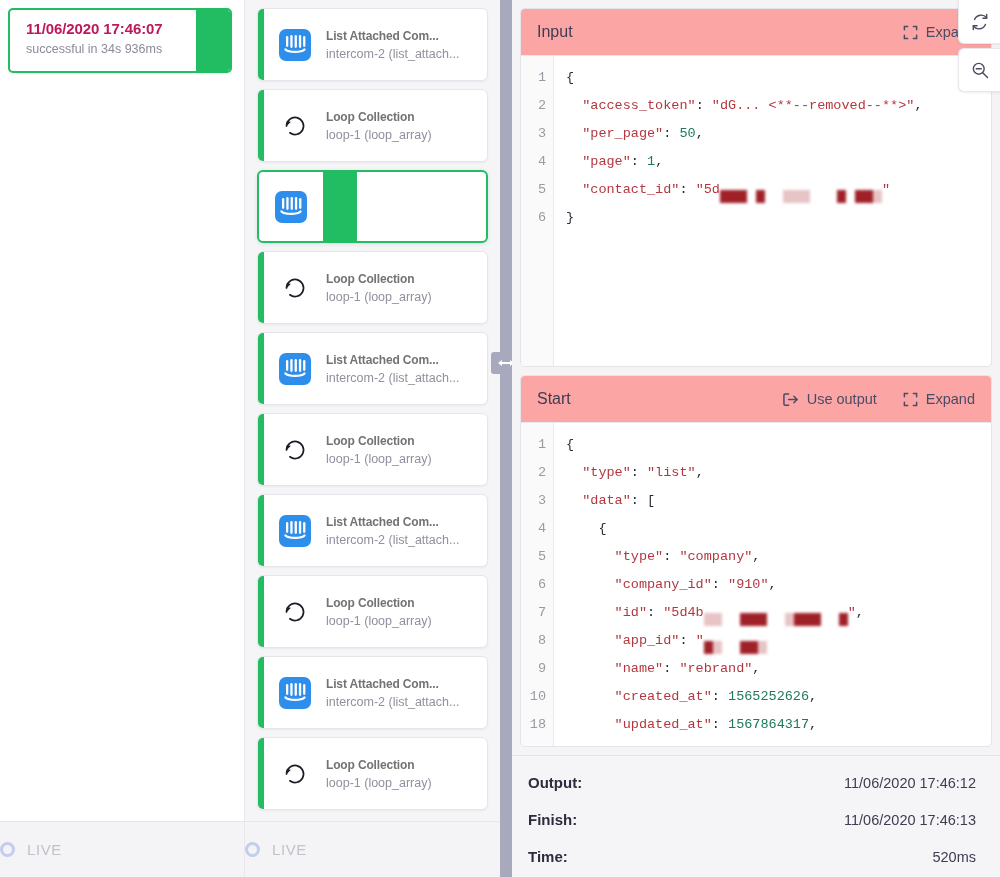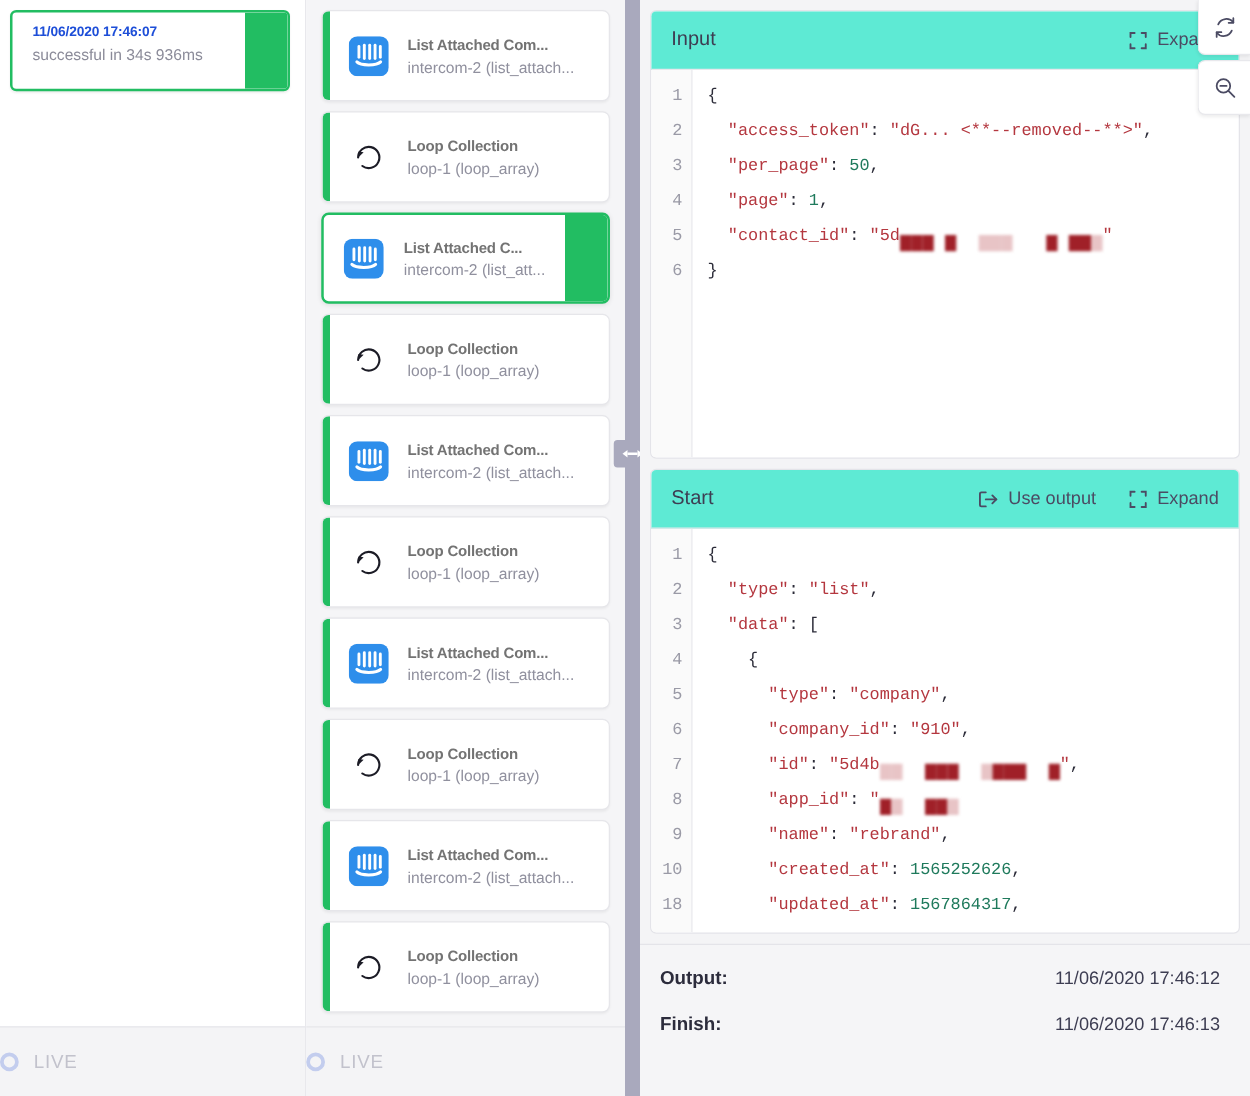--- a/index.html
+++ b/index.html
@@ -25,21 +25,21 @@
     display: flex; align-items: stretch;
     height: 65px;
     background: #fff;
     border: 2px solid #22bd62;
     border-radius: 5px;
     overflow: hidden;
     margin-bottom: 8px;
     box-shadow: 0 1px 2px rgba(0,0,0,.07);
   }
   .run-card-body { flex: 1; padding: 10px 0 0 16px; }
-  .run-title { font-size: 11px; font-weight: 700; color: #1d4ed8; letter-spacing: -.1px; }
+  .run-title { font-size: 15px; font-weight: 700; color: #be185d; letter-spacing: -.1px; }
   .run-sub { font-size: 12.5px; color: #8b8b99; margin-top: 5px; }
   .run-status-block { width: 34px; background: #22bd62; }
 
   
   .col-steps {
     width: 255px; height: 877px;
     background: #f5f5f7;
     position: relative;
     display: flex; flex-direction: column;
   }
@@ -108,21 +108,21 @@
   }
   .panel {
     background: #ffffff;
     border: 1px solid #e4e4e9;
     border-radius: 5px;
     display: flex; flex-direction: column;
     overflow: hidden;
   }
   .panel-head {
     height: 47px; flex: 0 0 47px;
-    background: #5eead4;
+    background: #fca5a5;
     border-bottom: 1px solid #e8e8ec;
     display: flex; align-items: center; padding: 0 16px;
   }
   .panel-head .ptitle { font-size: 16px; color: #3d3d52; font-weight: 400; }
   .panel-head .spacer { flex: 1; }
   .head-action {
     display: flex; align-items: center; gap: 8px;
     font-size: 14.5px; color: #4b4b63; margin-left: 26px; cursor: pointer;
   }
   .code-area {
@@ -229,24 +229,20 @@
           <div class="icon-wrap">
             <svg width="32" height="32" viewBox="0 0 32 32">
               <rect x="0" y="0" width="32" height="32" rx="7" fill="#2e8eeb"></rect>
               <rect x="7" y="7" width="2.3" height="11" rx="1.15" fill="#fff"></rect>
               <rect x="11.3" y="6" width="2.3" height="13" rx="1.15" fill="#fff"></rect>
               <rect x="15.6" y="6" width="2.3" height="13" rx="1.15" fill="#fff"></rect>
               <rect x="19.9" y="6" width="2.3" height="13" rx="1.15" fill="#fff"></rect>
               <rect x="24.1" y="7" width="2.3" height="11" rx="1.15" fill="#fff"></rect>
               <path d="M6.5 20.5c3 3.2 15.9 3.2 19 0" stroke="#fff" stroke-width="2.4" fill="none" stroke-linecap="round"></path>
             </svg>
-          </div>
-          <div class="text-wrap">
-            <div class="step-title">List Attached C...</div>
-            <div class="step-sub">intercom-2 (list_att...</div>
           </div>
           <div class="step-status-block" style="background: rgb(34, 189, 98);"></div>
         </div>
         <div class="step-card">
           <div class="accent" style="background: rgb(34, 189, 98);"></div>
           <div class="icon-wrap">
             <svg width="32" height="32" viewBox="0 0 32 32">
               <path d="M7.5 16a8.5 8.5 0 1 1 3.4 6.8" fill="none" stroke="#1c1c26" stroke-width="1.7" stroke-linecap="round"></path>
               <path d="M7.8 11.2 L11.9 11.8 L7.2 16.4 Z" fill="#1c1c26"></path>
             </svg>
@@ -455,15 +451,19 @@
 
     <div class="summary" id="summary">
         <div class="sum-row">
           <span class="sum-label">Output:</span>
           <span class="sum-val">11/06/2020 17:46:12</span>
         </div>
         <div class="sum-row">
           <span class="sum-label">Finish:</span>
           <span class="sum-val">11/06/2020 17:46:13</span>
         </div>
+        <div class="sum-row">
+          <span class="sum-label">Time:</span>
+          <span class="sum-val">520ms</span>
+        </div>
       </div>
   </div>
 </div>
 
 </body></html>

